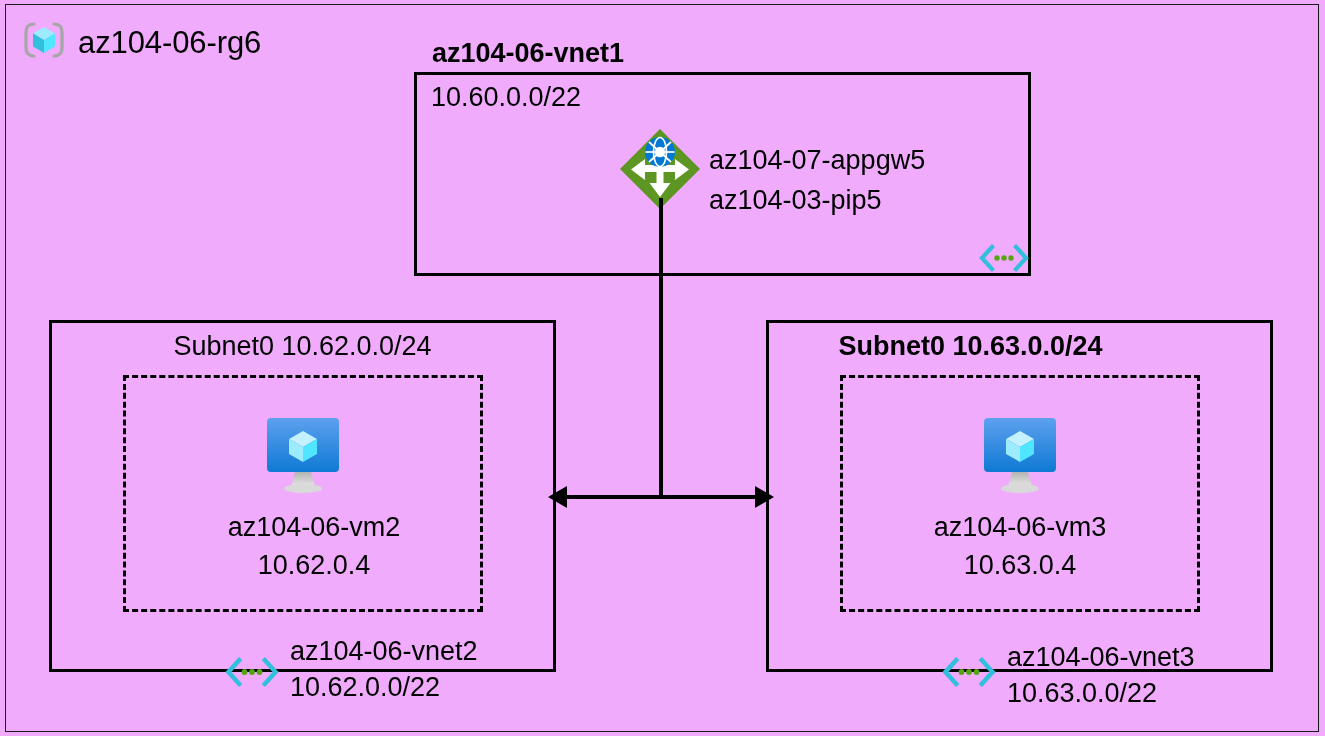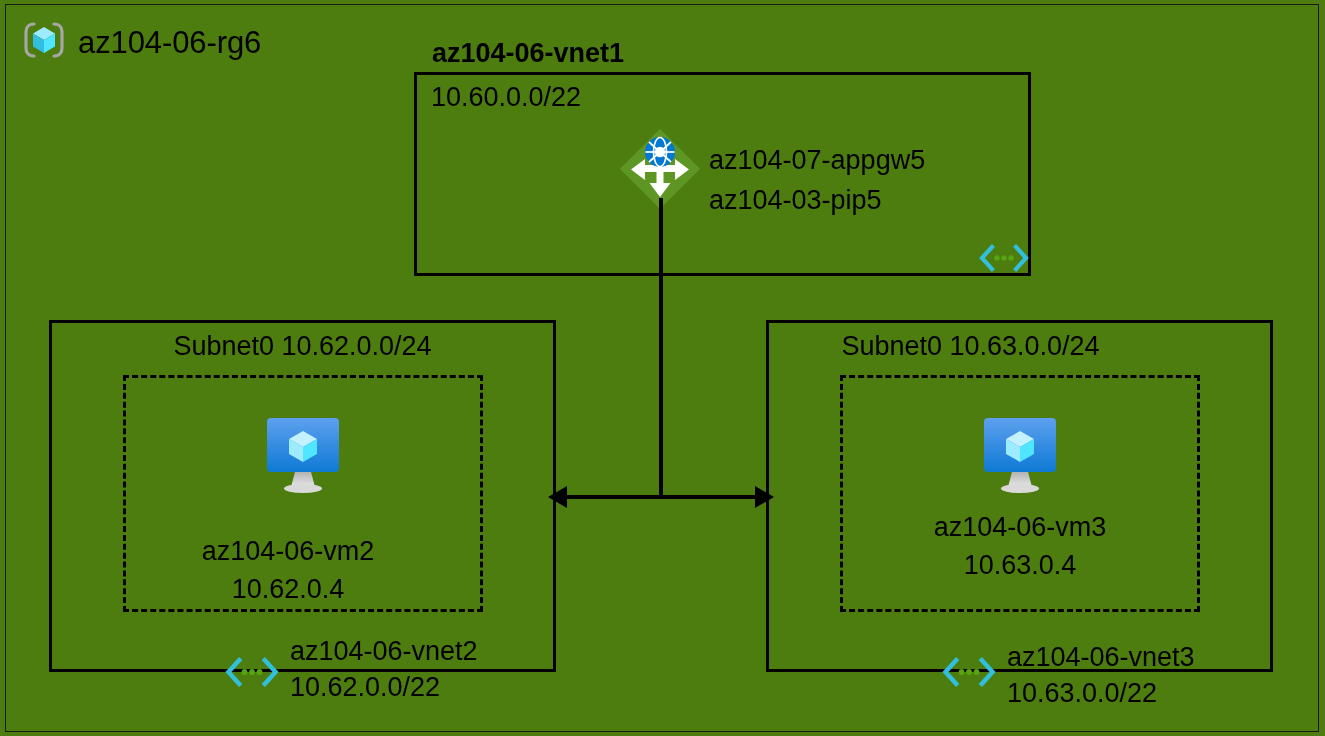--- a/index.html
+++ b/index.html
@@ -8,21 +8,21 @@
     background: #ffffff;
   }
   body {
     font-family: "Liberation Sans", sans-serif;
     color: #000000;
   }
   #canvas {
     position: relative;
     width: 1325px;
     height: 736px;
-    background: #4d7c0f;
+    background: #f0abfc;
     overflow: hidden;
   }
   .abs { position: absolute; }
 
   
   #rg-frame {
     left: 5px;
     top: 4px;
     width: 1314px;
     height: 728px;
@@ -104,33 +104,33 @@
 
   
   #vnet2-box { left: 49px; top: 320px; width: 507px; height: 352px; }
   #vnet3-box { left: 766px; top: 320px; width: 507px; height: 352px; }
 
   .subnet-title {
     font-size: 27px; white-space: nowrap;
     text-align: center;
   }
   #vnet2-subnet-title { left: 49px; top: 331px; width: 507px; }
-  #vnet3-subnet-title { left: 766px; top: 331px; width: 409px; }
+  #vnet3-subnet-title { left: 766px; top: 331px; width: 409px; font-weight: bold; }
 
   #vnet2-dashed { left: 123px; top: 375px; width: 360px; height: 237px; }
   #vnet3-dashed { left: 840px; top: 375px; width: 360px; height: 237px; }
 
   .vm-icon-wrap { width: 96px; }
   #vnet2-vm-icon { left: 255px; top: 414px; }
   #vnet3-vm-icon { left: 972px; top: 414px; }
 
   .vm-labels {
     font-size: 27px; line-height: 38px; text-align: center; white-space: nowrap;
   }
-  #vnet2-vm-labels { left: 108px; top: 508px; width: 360px; margin-top: 24px; }
+  #vnet2-vm-labels { left: 134px; top: 508px; width: 360px; }
   #vnet3-vm-labels { left: 840px; top: 508px; width: 360px; }
 
   
   .vnet-badge-icon { width: 56px; height: 30px; }
   #vnet2-badge-icon { left: 224px; top: 657px; }
   #vnet3-badge-icon { left: 941px; top: 657px; }
 
   .vnet-badge-labels {
     font-size: 27px; line-height: 36px; white-space: nowrap; text-align: left;
   }

